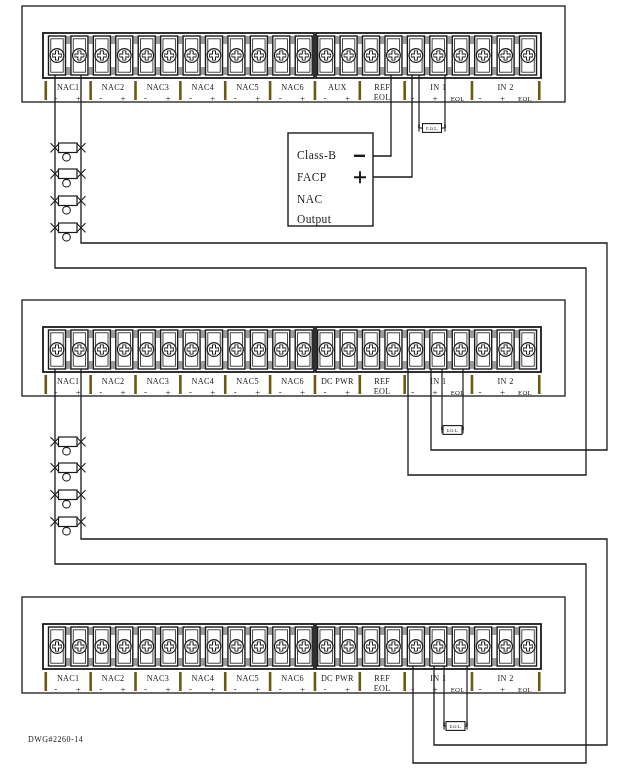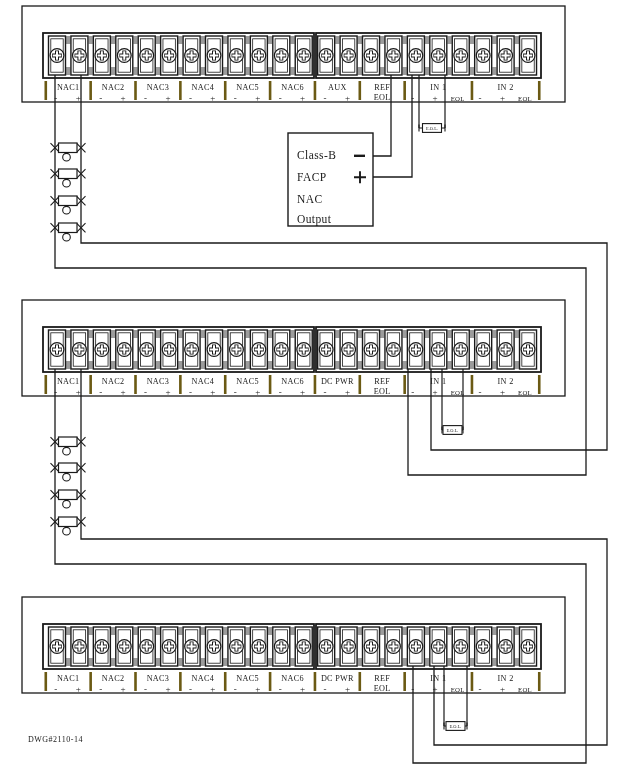--- a/index.html
+++ b/index.html
@@ -821,14 +821,14 @@
       <g>
         <rect x="288" y="133" width="85" height="93" fill="#fff" stroke="#1a1a1a" stroke-width="1.4"></rect>
         <text x="297" y="159" font-size="11.5" font-family="&quot;Liberation Serif&quot;,&quot;DejaVu Serif&quot;,serif" fill="#1a1a1a" text-anchor="start" letter-spacing="0.4">Class-B</text>
         <text x="297" y="181" font-size="11.5" font-family="&quot;Liberation Serif&quot;,&quot;DejaVu Serif&quot;,serif" fill="#1a1a1a" text-anchor="start" letter-spacing="0.4">FACP</text>
         <text x="297" y="203" font-size="11.5" font-family="&quot;Liberation Serif&quot;,&quot;DejaVu Serif&quot;,serif" fill="#1a1a1a" text-anchor="start" letter-spacing="0.4">NAC</text>
         <text x="297" y="223" font-size="11.5" font-family="&quot;Liberation Serif&quot;,&quot;DejaVu Serif&quot;,serif" fill="#1a1a1a" text-anchor="start" letter-spacing="0.4">Output</text>
         <path d="M 354 155.8 L 365 155.8" stroke="#1a1a1a" stroke-width="2.4"></path>
         <path d="M 354 177.3 L 366 177.3 M 360 171.3 L 360 183.3" stroke="#1a1a1a" stroke-width="1.9"></path>
       </g>
     </svg>
-  <span class="dwg-label">DWG#2110-14</span>
+  <span class="dwg-label">DWG#2260-14</span>
 </div>
 
 </body></html>

